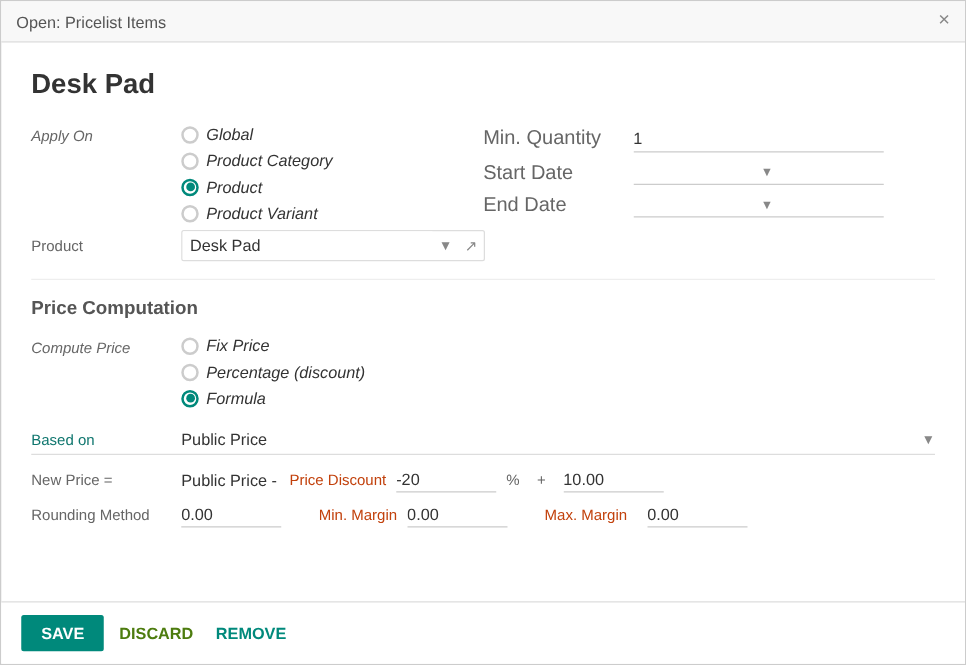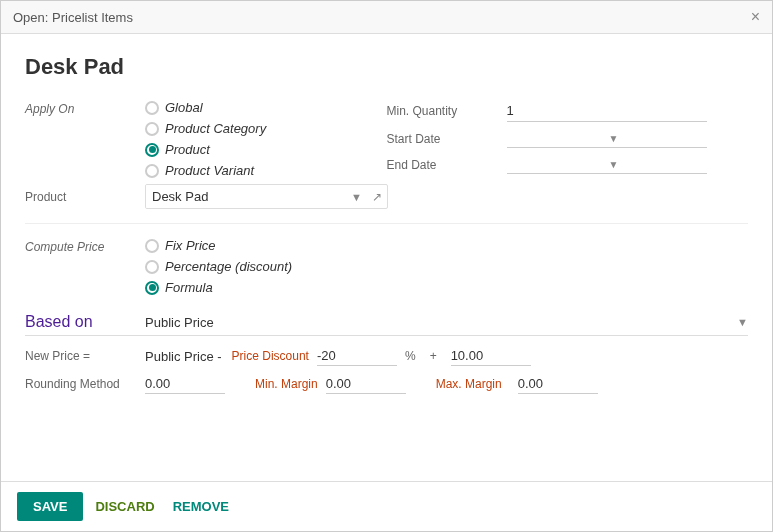--- a/index.html
+++ b/index.html
@@ -106,21 +106,21 @@
     }
     .field-row {
       display: flex;
       align-items: center;
       margin-bottom: 8px;
     }
     .field-label {
       width: 120px;
       min-width: 120px;
       color: #666;
-      font-size: 12px;
+      font-size: 16px;
     }
     .field-value {
       flex: 1;
     }
     .dropdown-field {
       display: flex;
       align-items: center;
       border-bottom: 1px solid #ccc;
       padding: 3px 0;
       width: 200px;
@@ -160,22 +160,22 @@
     .based-on-row {
       display: flex;
       align-items: center;
       border-bottom: 1px solid #ddd;
       padding-bottom: 4px;
       margin-bottom: 10px;
     }
     .based-on-label {
       width: 120px;
       min-width: 120px;
-      color: #4c1d95;
-      font-size: 16px;
+      color: #0f766e;
+      font-size: 12px;
     }
     .based-on-value {
       flex: 1;
       font-size: 13px;
       color: #333;
     }
     .based-on-arrow {
       color: #888;
       font-size: 11px;
     }
@@ -366,20 +366,21 @@
       <div class="product-label">Product</div>
       <div class="product-input-wrap">
         <input type="text" value="Desk Pad" style="">
         <span class="arr">▼</span>
         <span class="ext">↗</span>
       </div>
     </div>
 
     <hr class="divider">
 
+    <div class="section-title">Price Computation</div>
 
     <div class="form-row">
       <div class="form-label">Compute Price</div>
       <div class="form-controls radio-group">
         <div class="radio-item">
           <div class="radio-circle"></div>
           <span>Fix Price</span>
         </div>
         <div class="radio-item">
           <div class="radio-circle"></div>

